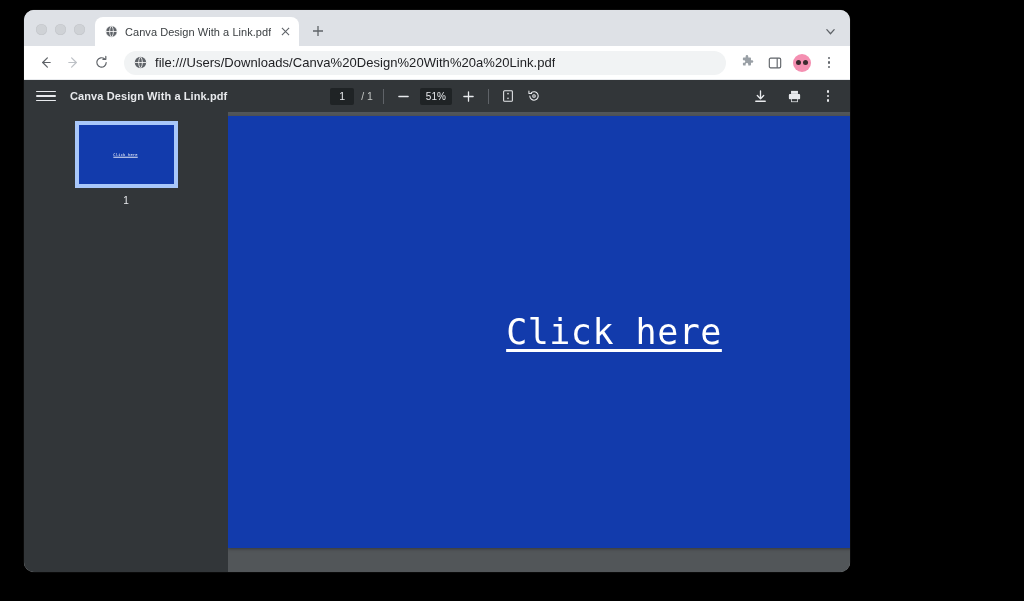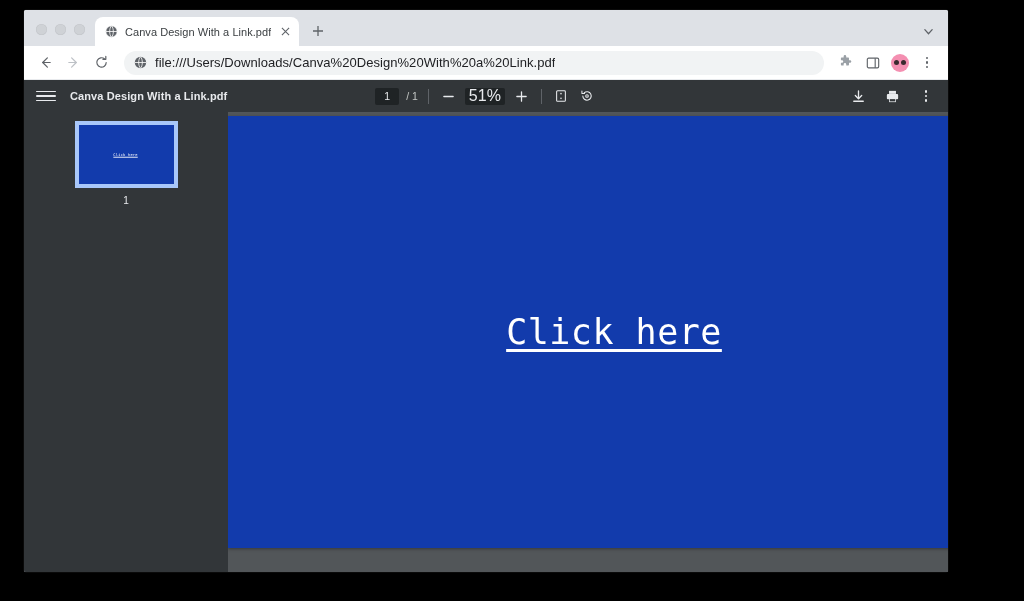--- a/index.html
+++ b/index.html
@@ -9,24 +9,24 @@
     width: 1024px;
     height: 601px;
     overflow: hidden;
     font-family: "Liberation Sans", sans-serif;
   }
 
   #browser-window {
     position: absolute;
     left: 24px;
     top: 10px;
-    width: 924px;
+    width: 826px;
     height: 562px;
     background: #dee1e6;
-    border-radius: 2px;
+    border-radius: 10px;
     overflow: hidden;
     box-shadow: 0 0 0 0.5px rgba(255,255,255,0.08);
   }
 
   
   #tab-strip {
     position: relative;
     height: 36px;
     background: #dee1e6;
     display: flex;
@@ -272,21 +272,21 @@
     justify-content: center;
   }
   #zoom-level-box {
     min-width: 32px;
     height: 17px;
     background: #1f2325;
     border-radius: 2px;
     display: flex;
     align-items: center;
     justify-content: center;
-    font-size: 16px;
+    font-size: 10px;
     color: #e8eaed;
     padding: 0 4px;
     box-sizing: border-box;
   }
   #pdf-right {
     margin-left: auto;
     display: flex;
     align-items: center;
     gap: 14px;
     flex: 0 0 auto;

